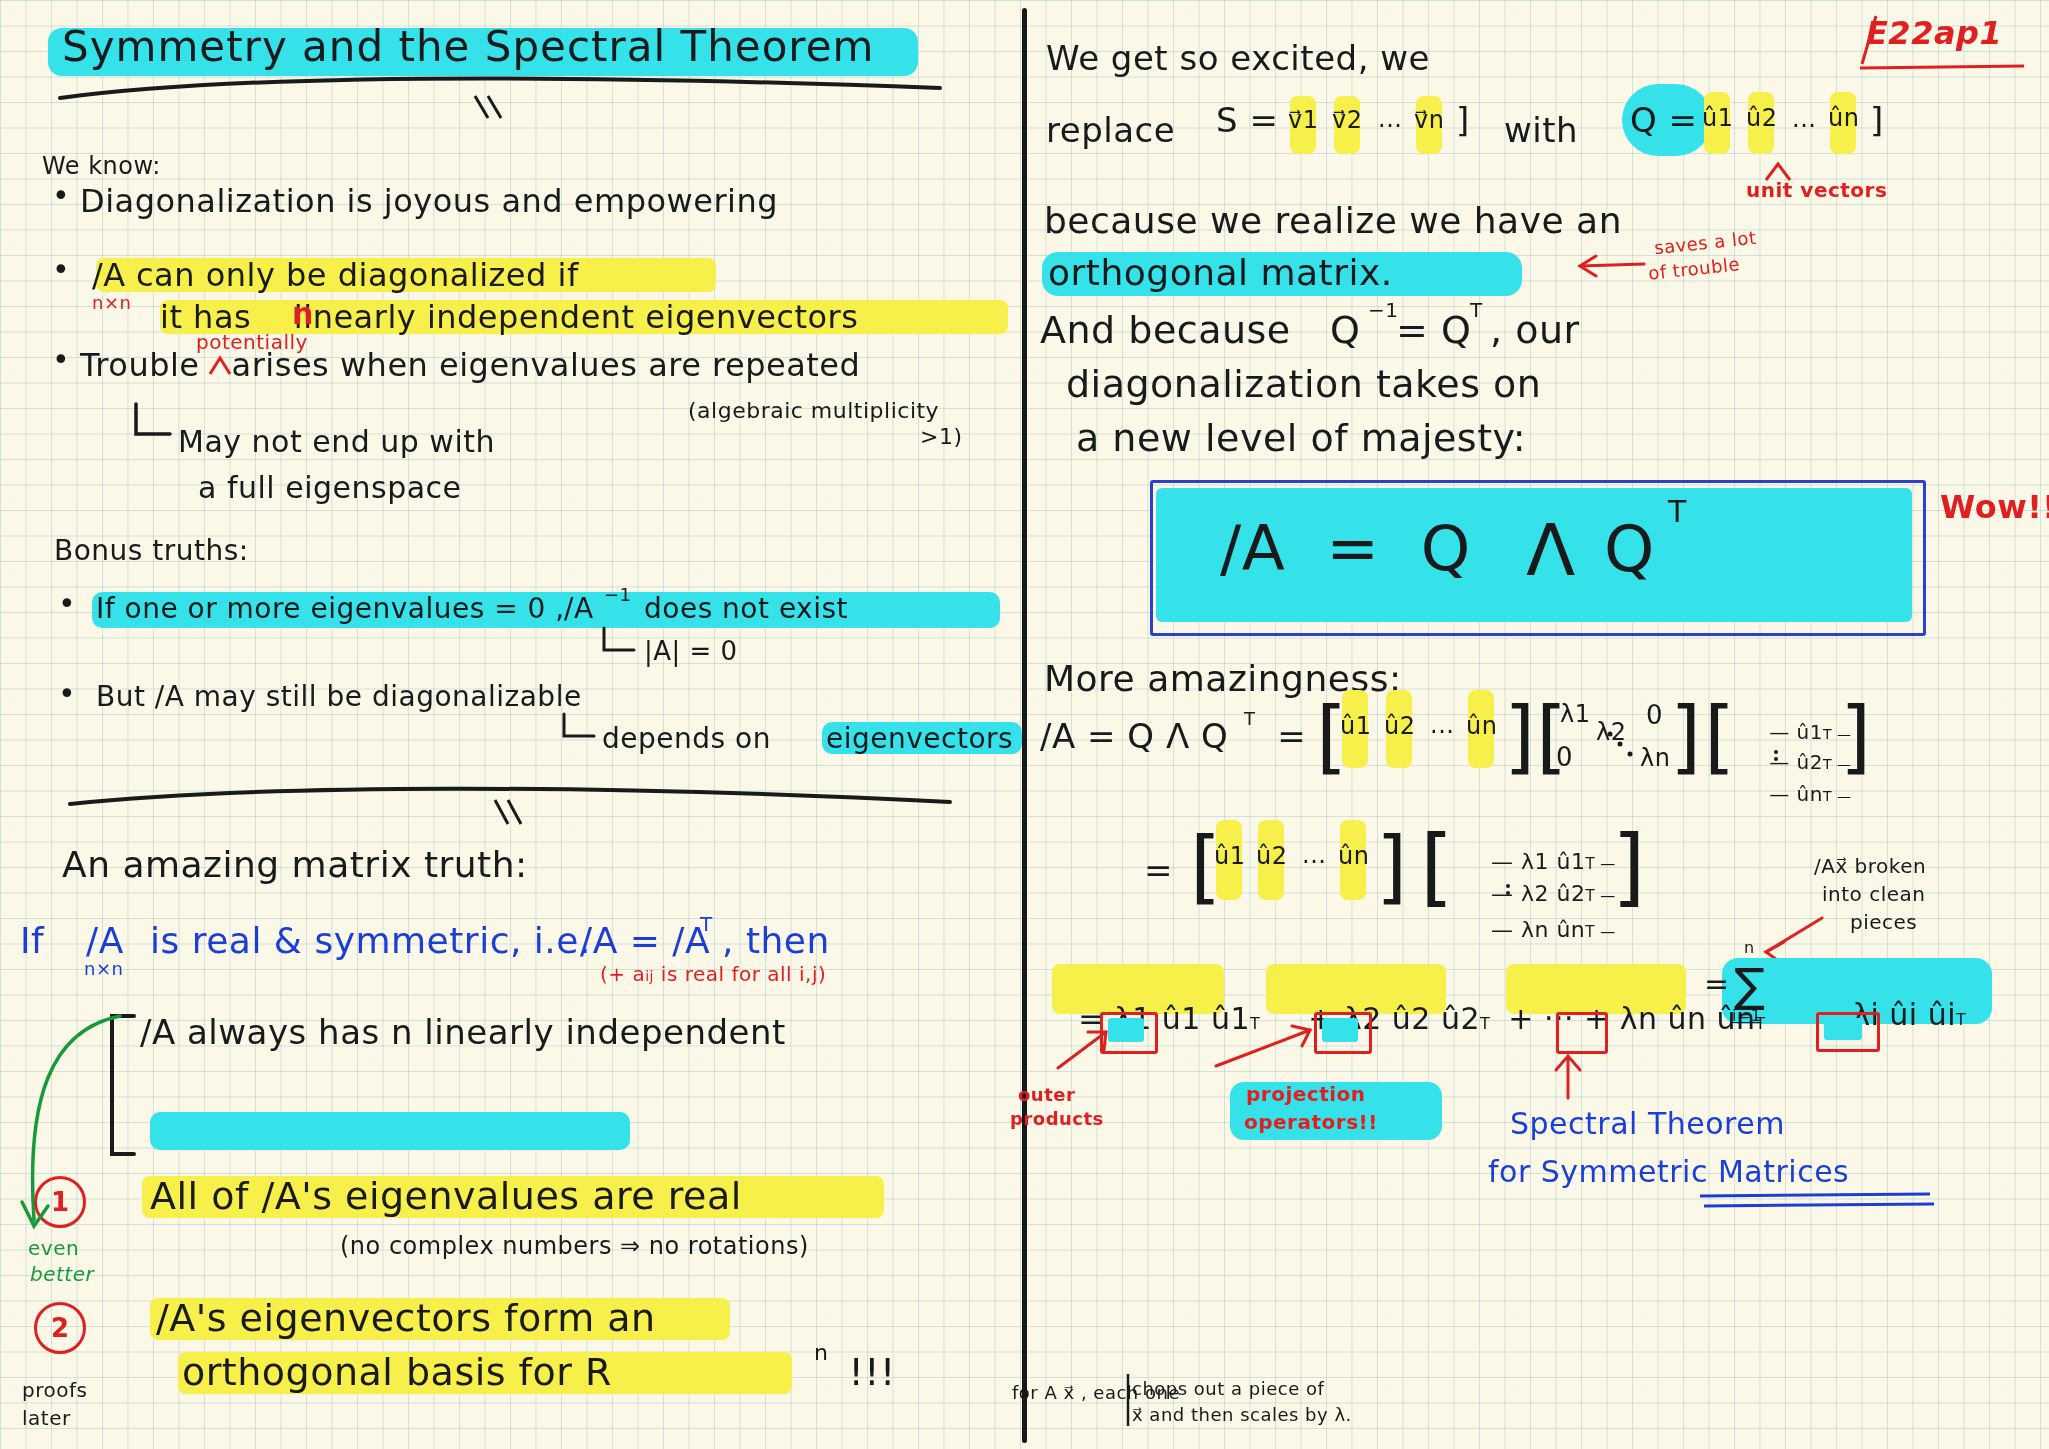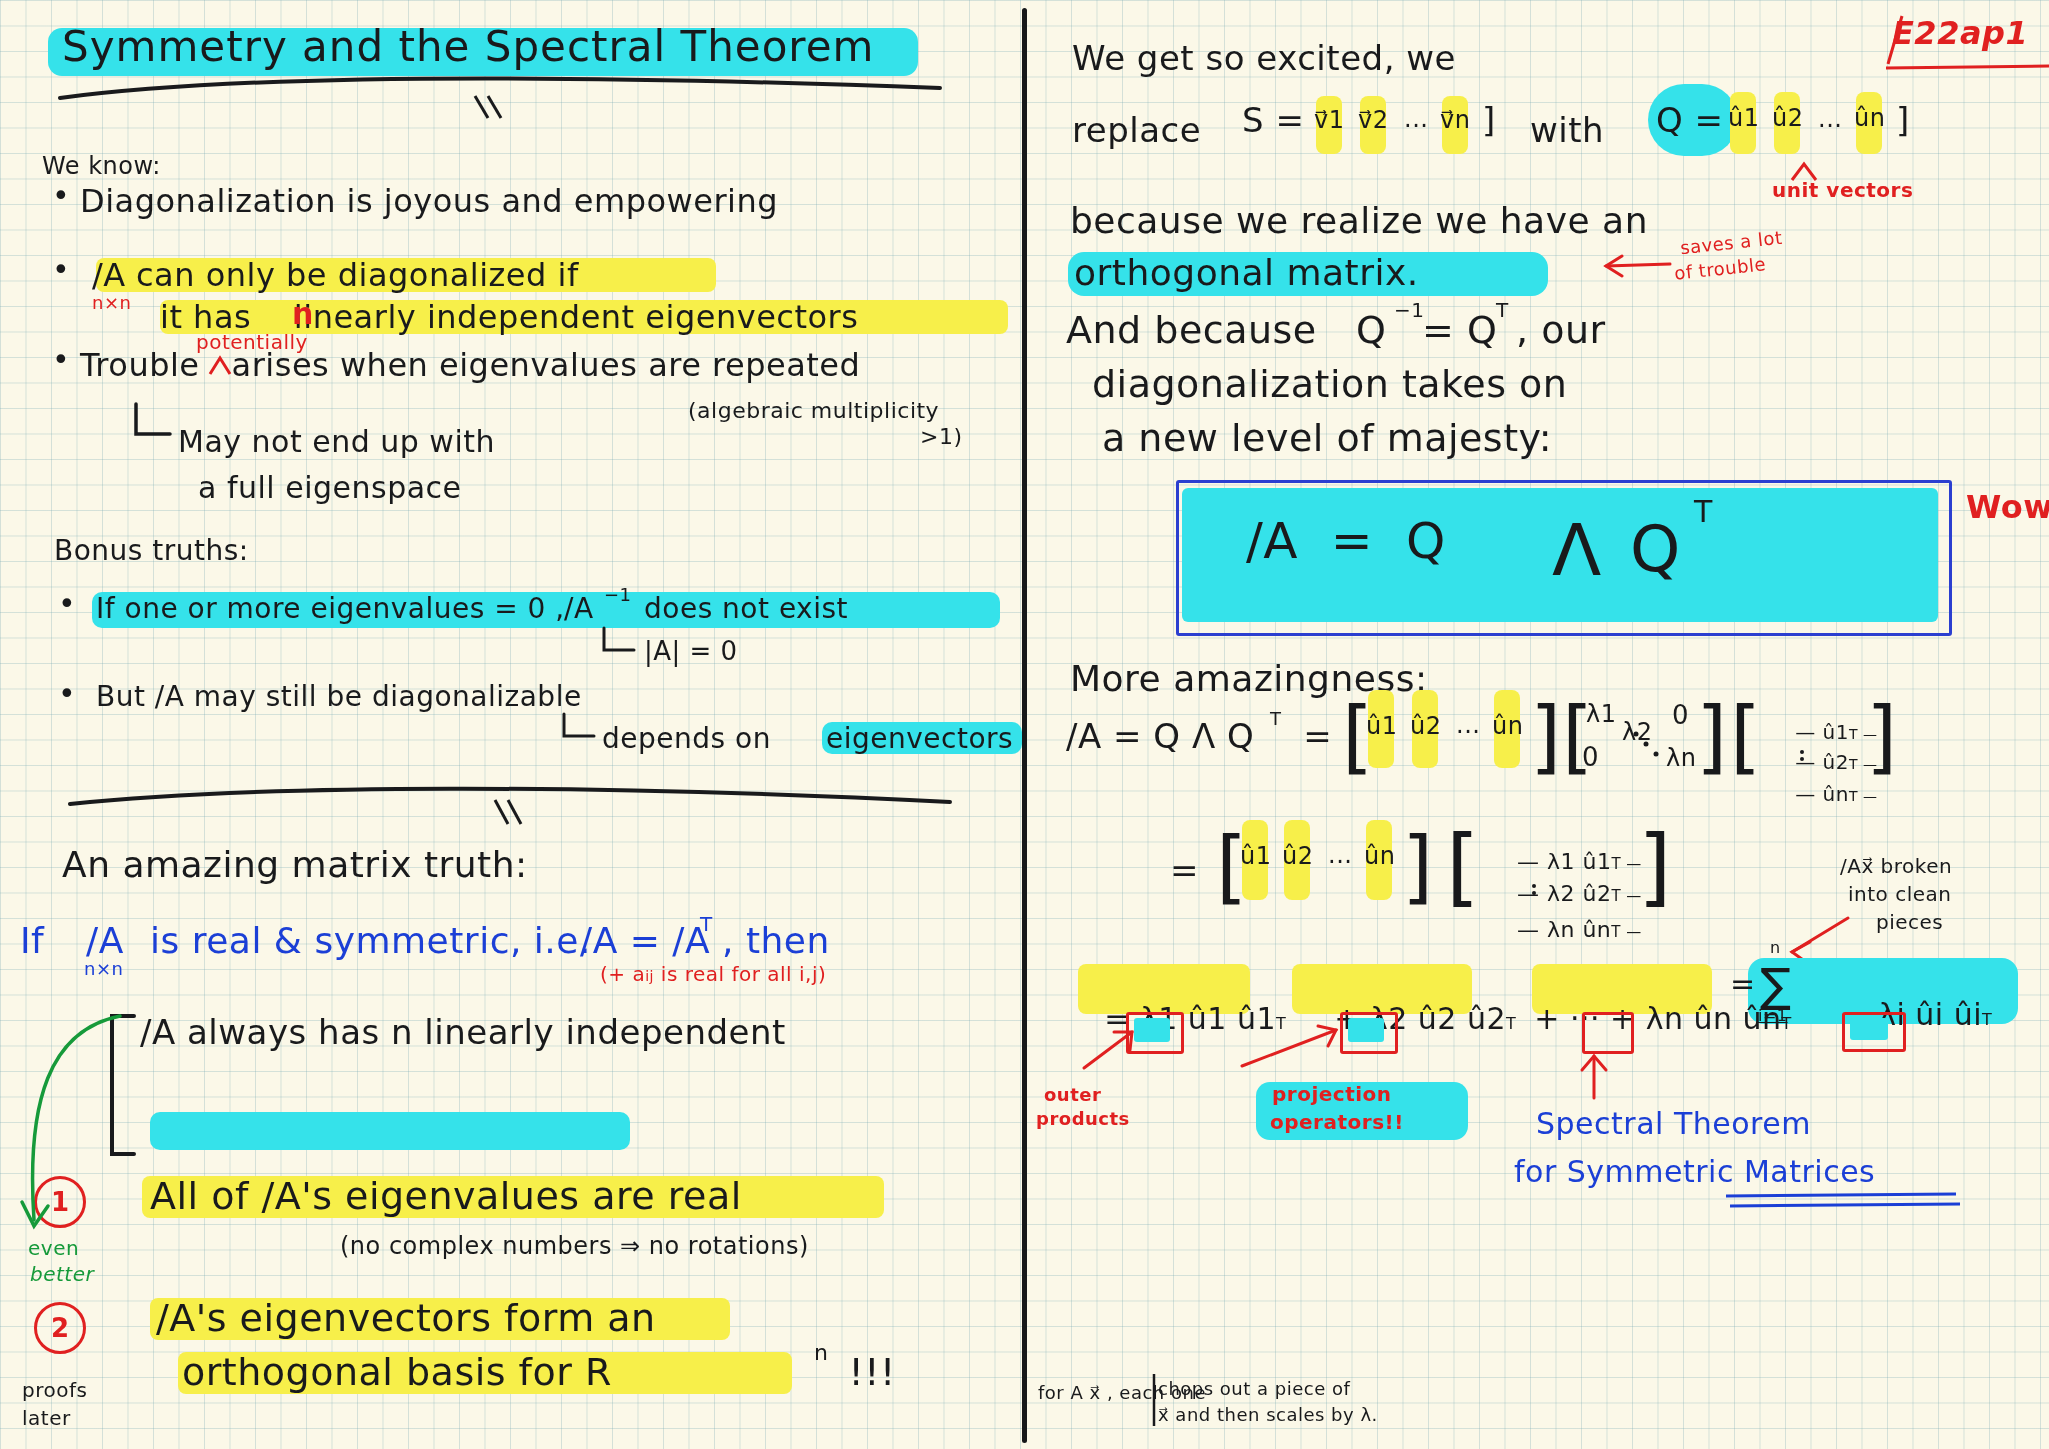--- a/index.html
+++ b/index.html
@@ -19,21 +19,21 @@
     background-size:25.5px 25.5px;
     pointer-events:none;
   }
   .page{position:absolute;inset:0;}
   .divider{
     position:absolute;left:1022px;top:8px;width:5px;height:1435px;
     background:#16181a;border-radius:3px;
   }
   .col{position:absolute;}
   .left{left:0;top:0;width:1020px;height:1449px;}
-  .right{left:1030px;top:0;width:1019px;height:1449px;}
+  .right{left:1004px;top:0;width:1019px;height:1449px;}
 
   .hw{
     font-family:"DejaVu Sans", sans-serif;
     color:#18191b;
     font-weight:500;
     letter-spacing:.5px;
     white-space:pre;
     position:absolute;
   }
   .ink-black{color:#191a1c;}
@@ -254,21 +254,21 @@
     <div class="hw t38 ink-black" style="left:326px;top:308px;">Q</div>
     <div class="hw t20 ink-black" style="left:364px;top:298px;">−1</div>
     <div class="hw t38 ink-black" style="left:392px;top:308px;">= Q</div>
     <div class="hw t20 ink-black" style="left:466px;top:298px;">T</div>
     <div class="hw t38 ink-black" style="left:486px;top:308px;">, our</div>
     <div class="hw t38 ink-black" style="left:62px;top:362px;">diagonalization takes on</div>
     <div class="hw t38 ink-black" style="left:72px;top:416px;">a new level of majesty:</div>
 
     <div class="boxed" style="left:146px;top:480px;width:770px;height:150px;"></div>
     <div class="cyanblob" style="left:152px;top:488px;width:756px;height:134px;border-radius:6px;"></div>
-    <div class="hw t60 ink-black" style="left:216px;top:512px;font-size:50px;">/A  =  Q</div>
+    <div class="hw t60 ink-black" style="left:216px;top:512px;font-size:63px;">/A  =  Q</div>
     <div class="hw ink-black" style="left:522px;top:508px;font-size:72px;">Λ</div>
     <div class="hw ink-black" style="left:600px;top:512px;font-size:64px;">Q</div>
     <div class="hw t30 ink-black" style="left:664px;top:494px;">T</div>
 
     <div class="hw t32 ink-red" style="left:936px;top:488px;font-weight:bold;">Wow!!</div>
 
     <div class="hw t36 ink-black" style="left:40px;top:658px;">More amazingness:</div>
 
     <div class="hw t34 ink-black" style="left:36px;top:716px;">/A = Q Λ Q</div>
     <div class="hw t18 ink-black" style="left:240px;top:708px;">T</div>

